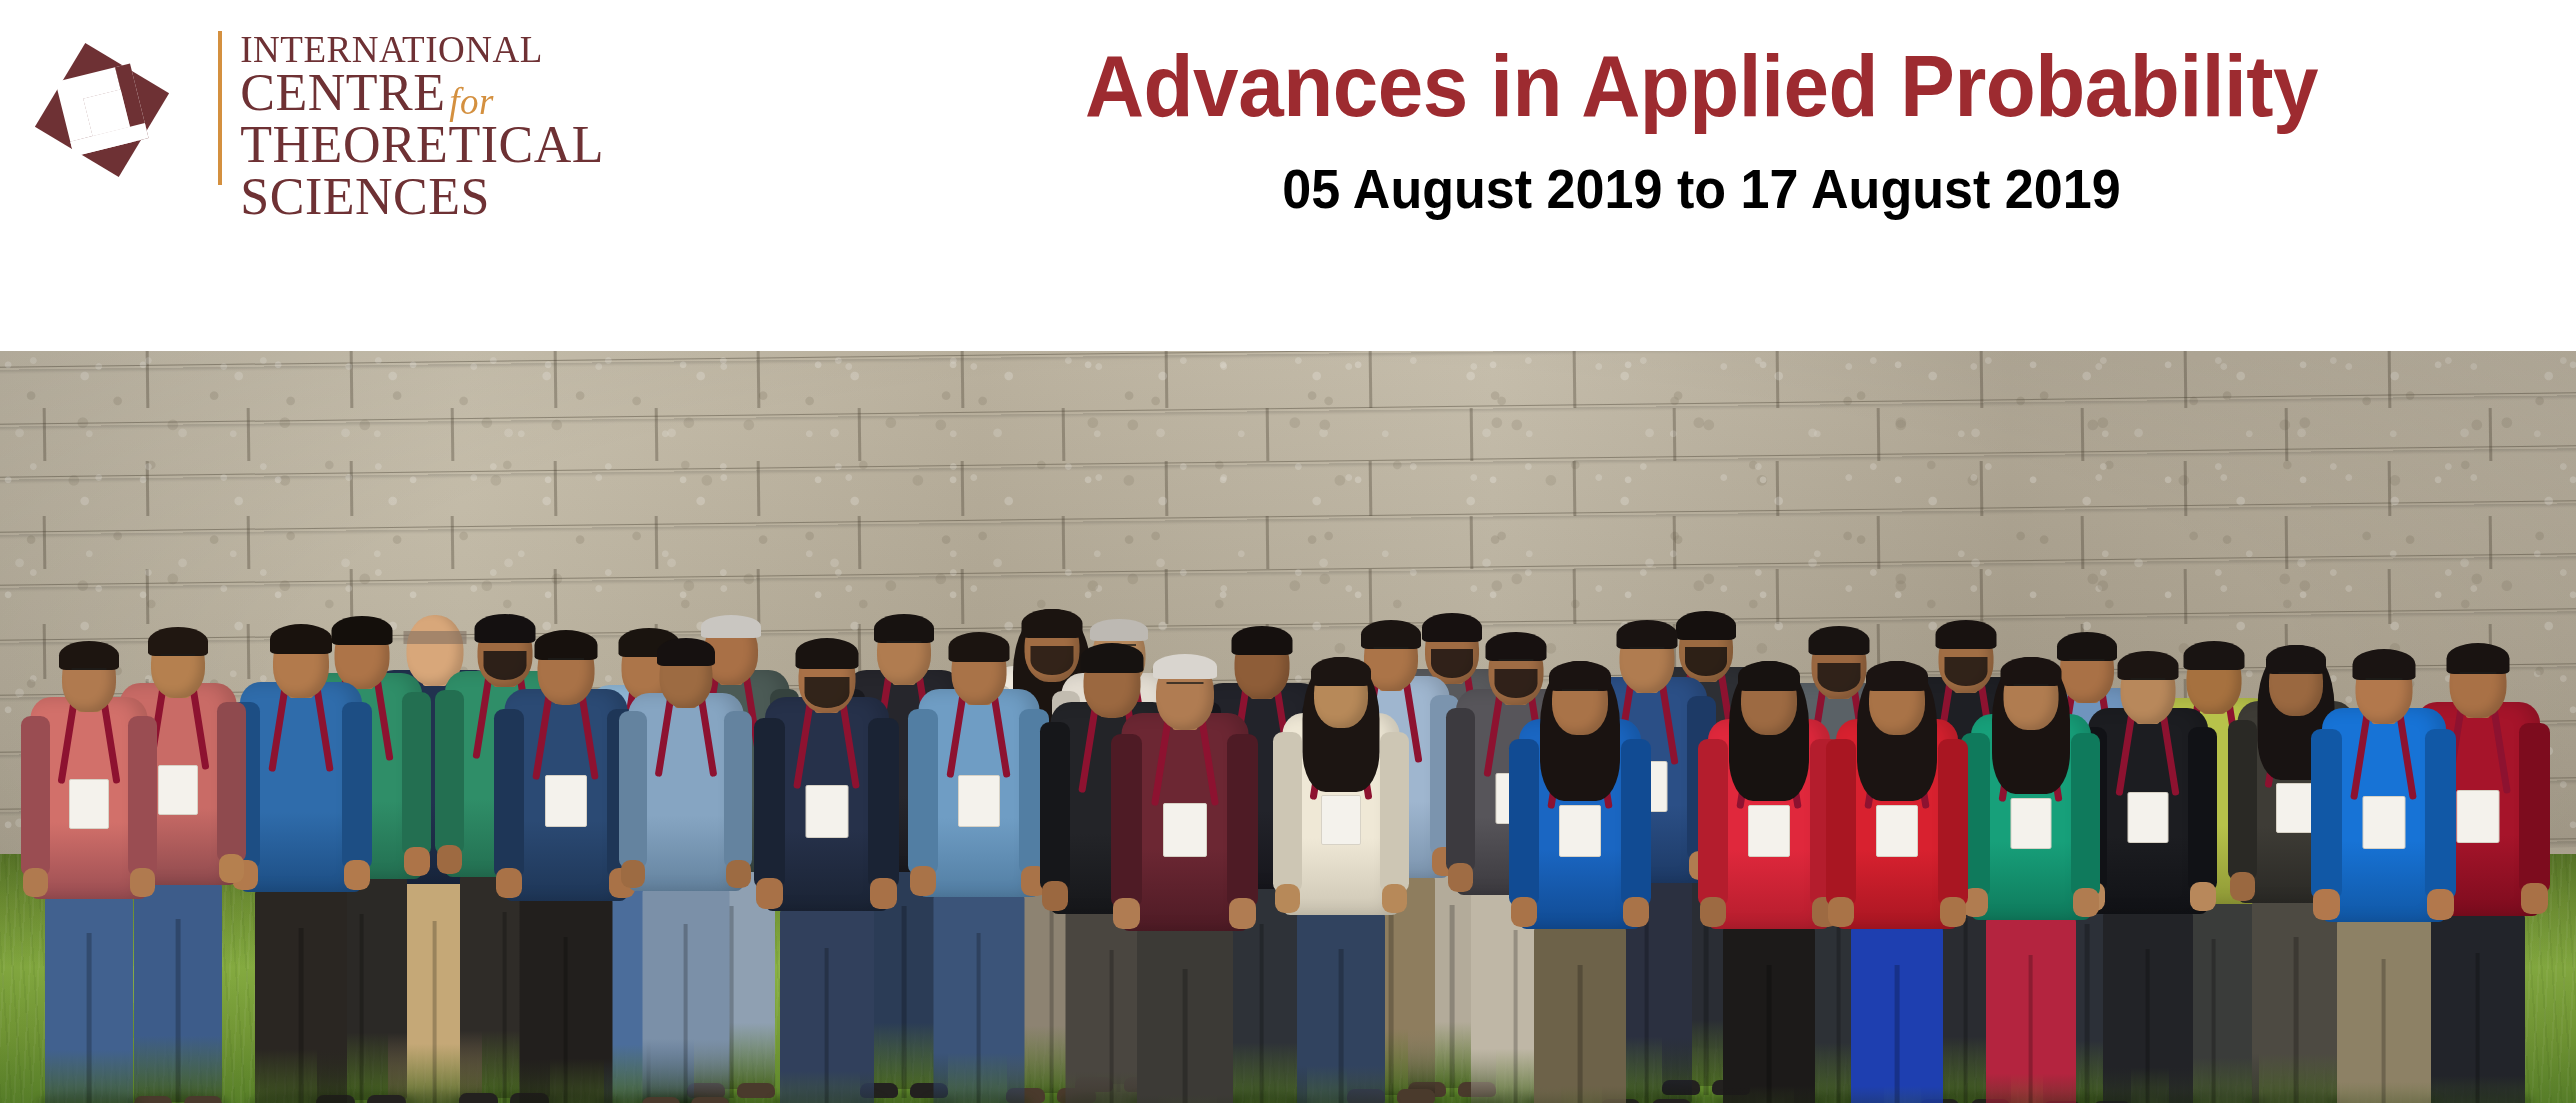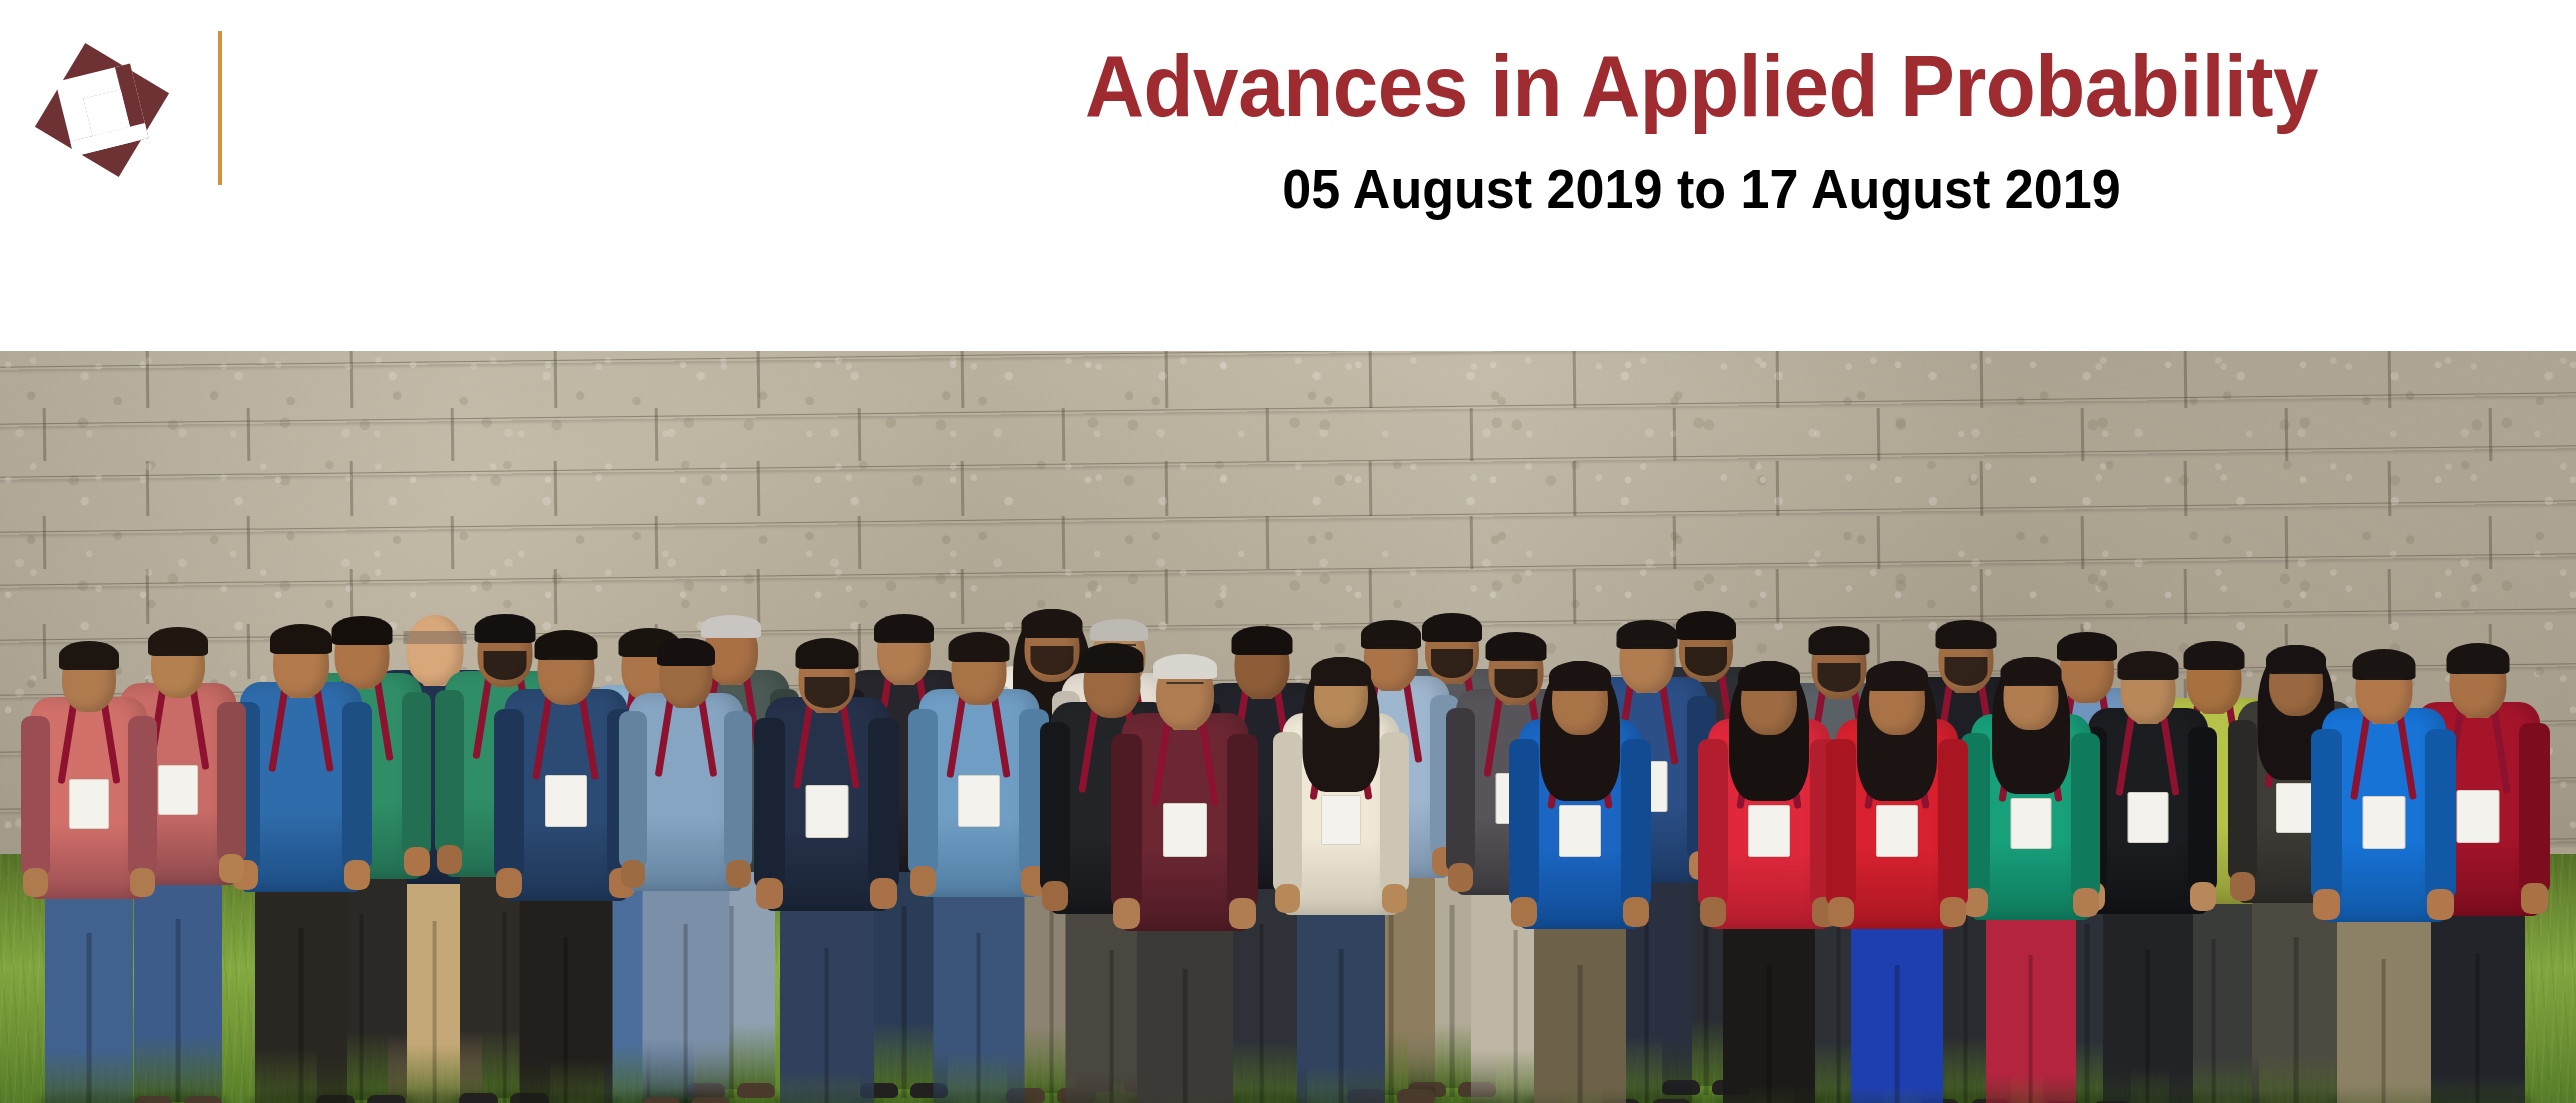--- a/index.html
+++ b/index.html
@@ -224,20 +224,26 @@
             <polygon points="100,36 116,36 116,116 100,116" fill="#6E3134"></polygon>
             <polygon points="36,100 116,100 116,116 36,116" fill="#ffffff"></polygon>
             <polygon points="60,60 100,60 100,100 60,100" fill="#ffffff"></polygon>
           </g>
         </svg>
       </div>
 
 
       <div class="logo-divider"></div>
 
+      <div class="wordmark">
+        <div class="wm-line wm-l1">INTERNATIONAL</div>
+        <div class="wm-line wm-l2"><span>CENTRE</span><span class="wm-for">for</span></div>
+        <div class="wm-line wm-l3">THEORETICAL</div>
+        <div class="wm-line wm-l4">SCIENCES</div>
+      </div>
 
     </div>
 
     <div class="title-block">
       <div class="event-title">Advances in Applied Probability</div>
       <div class="event-dates">05 August 2019 to 17 August 2019</div>
     </div>
   </div>
 
   <div class="photo">

